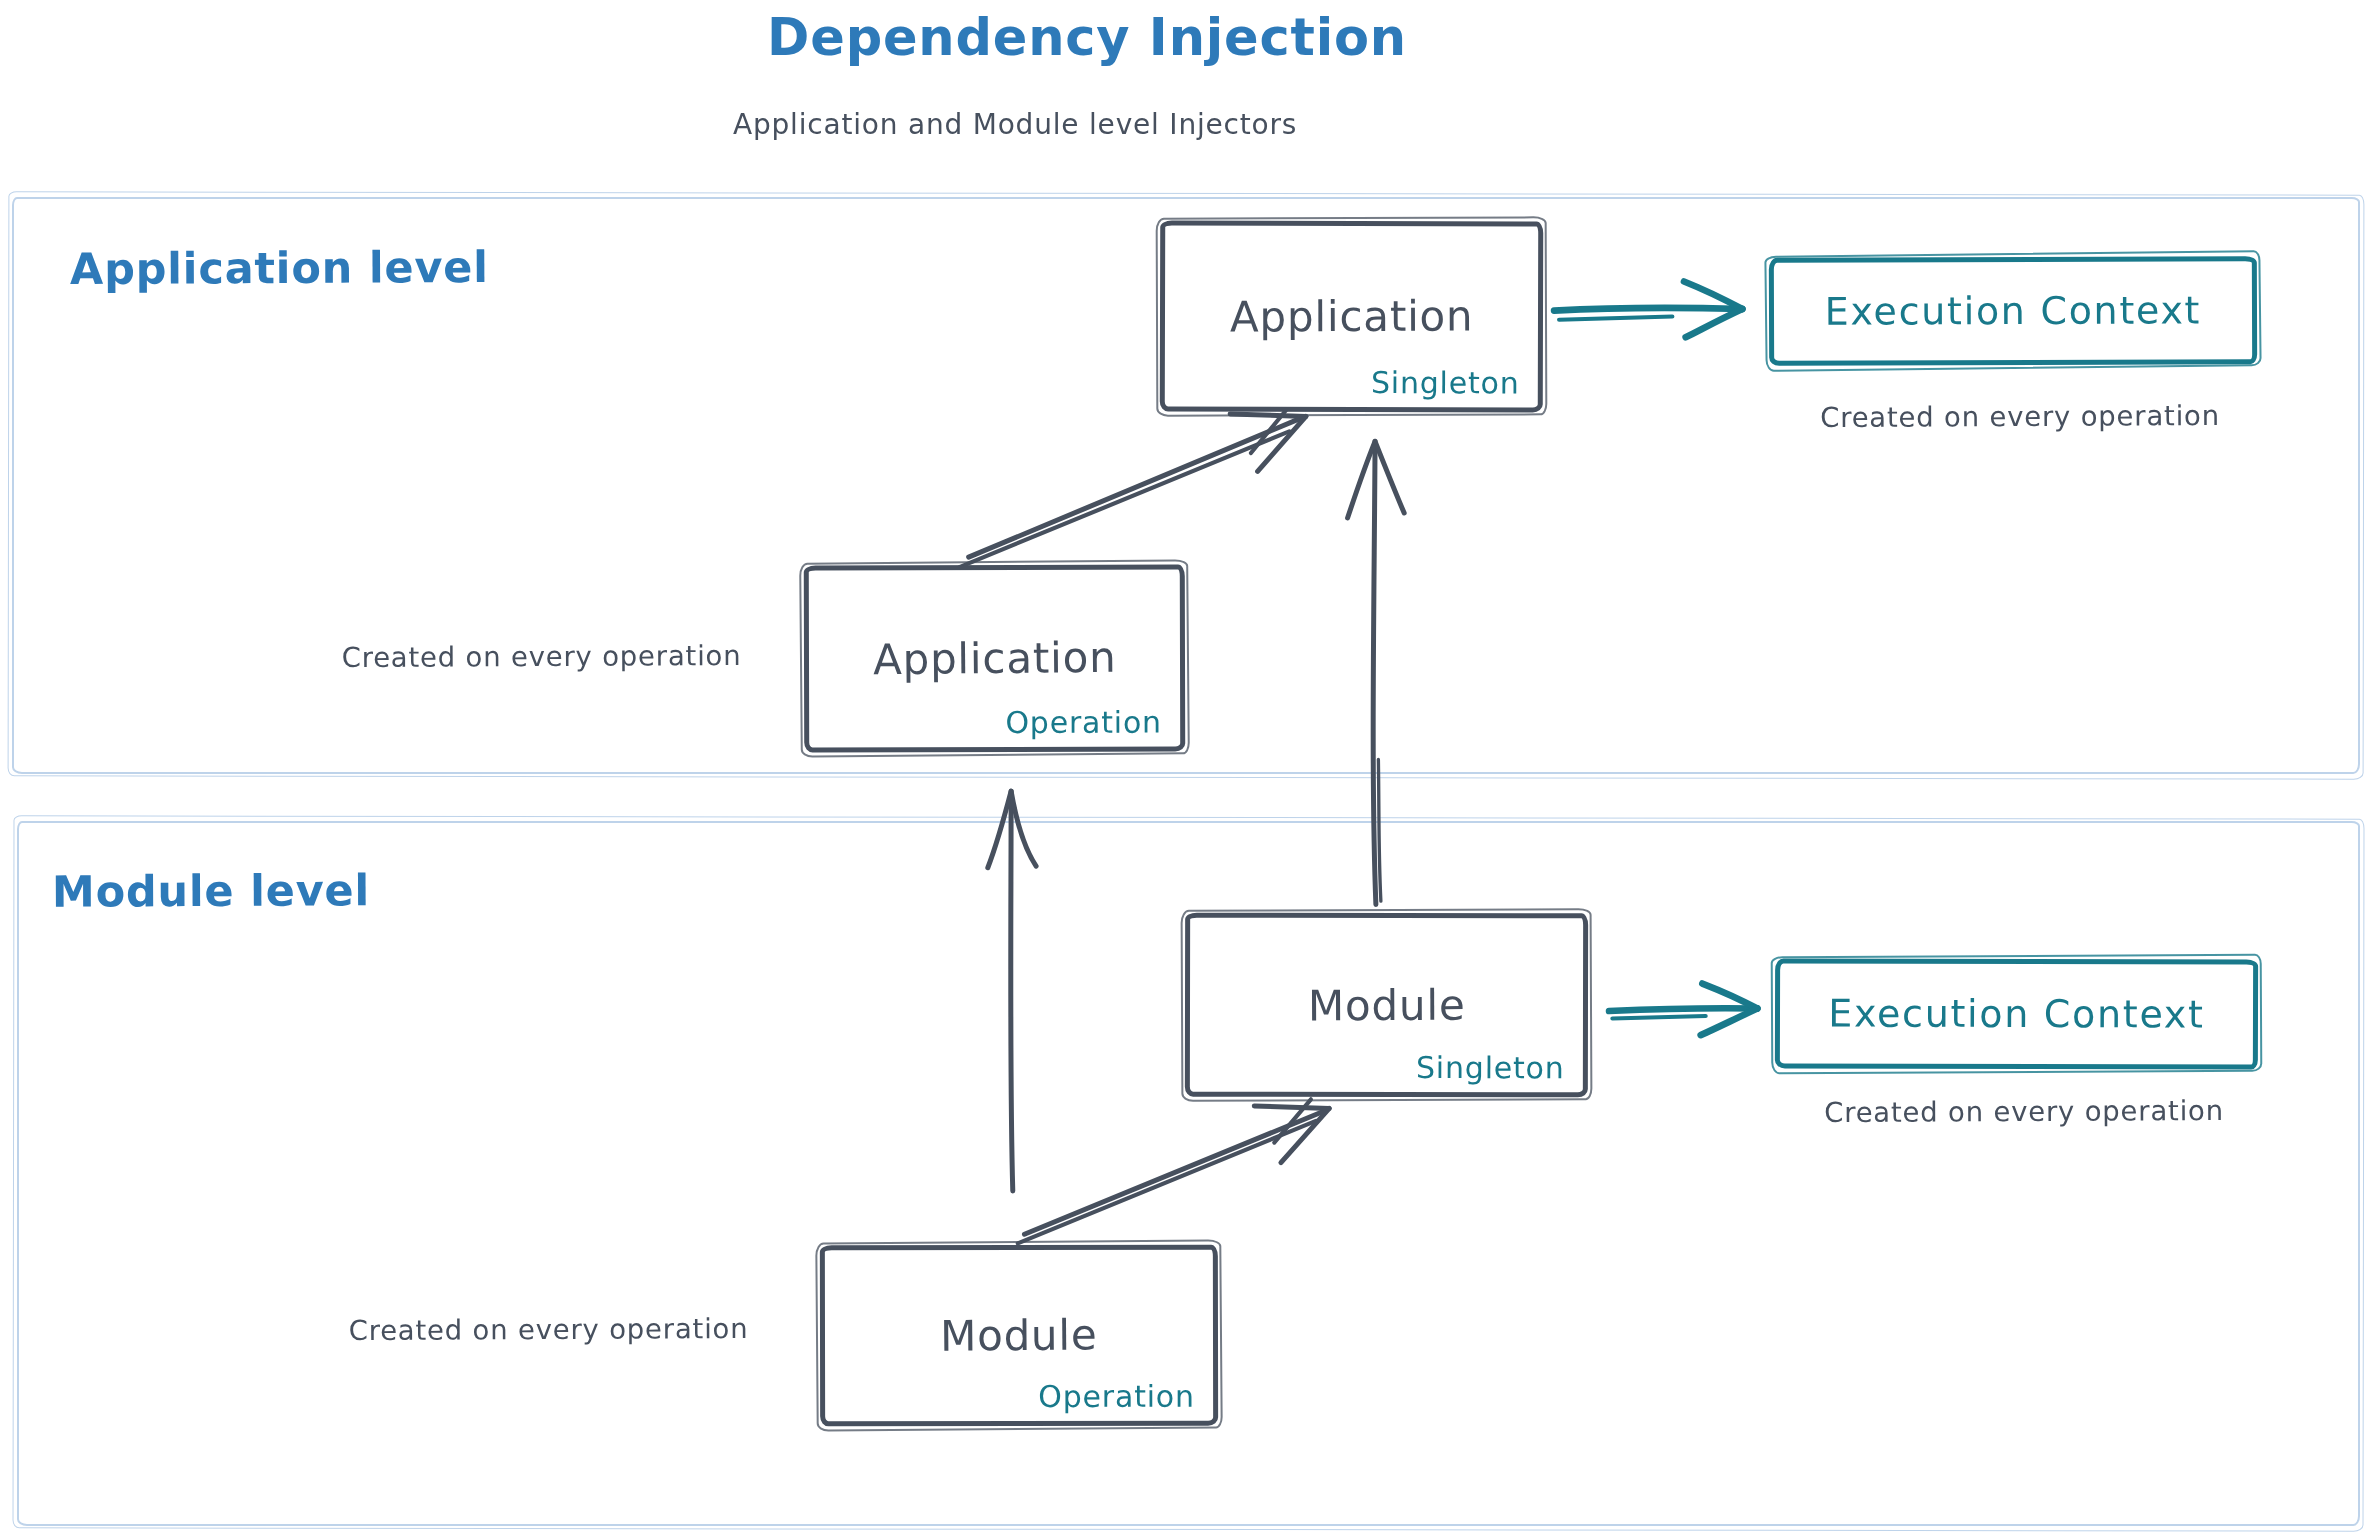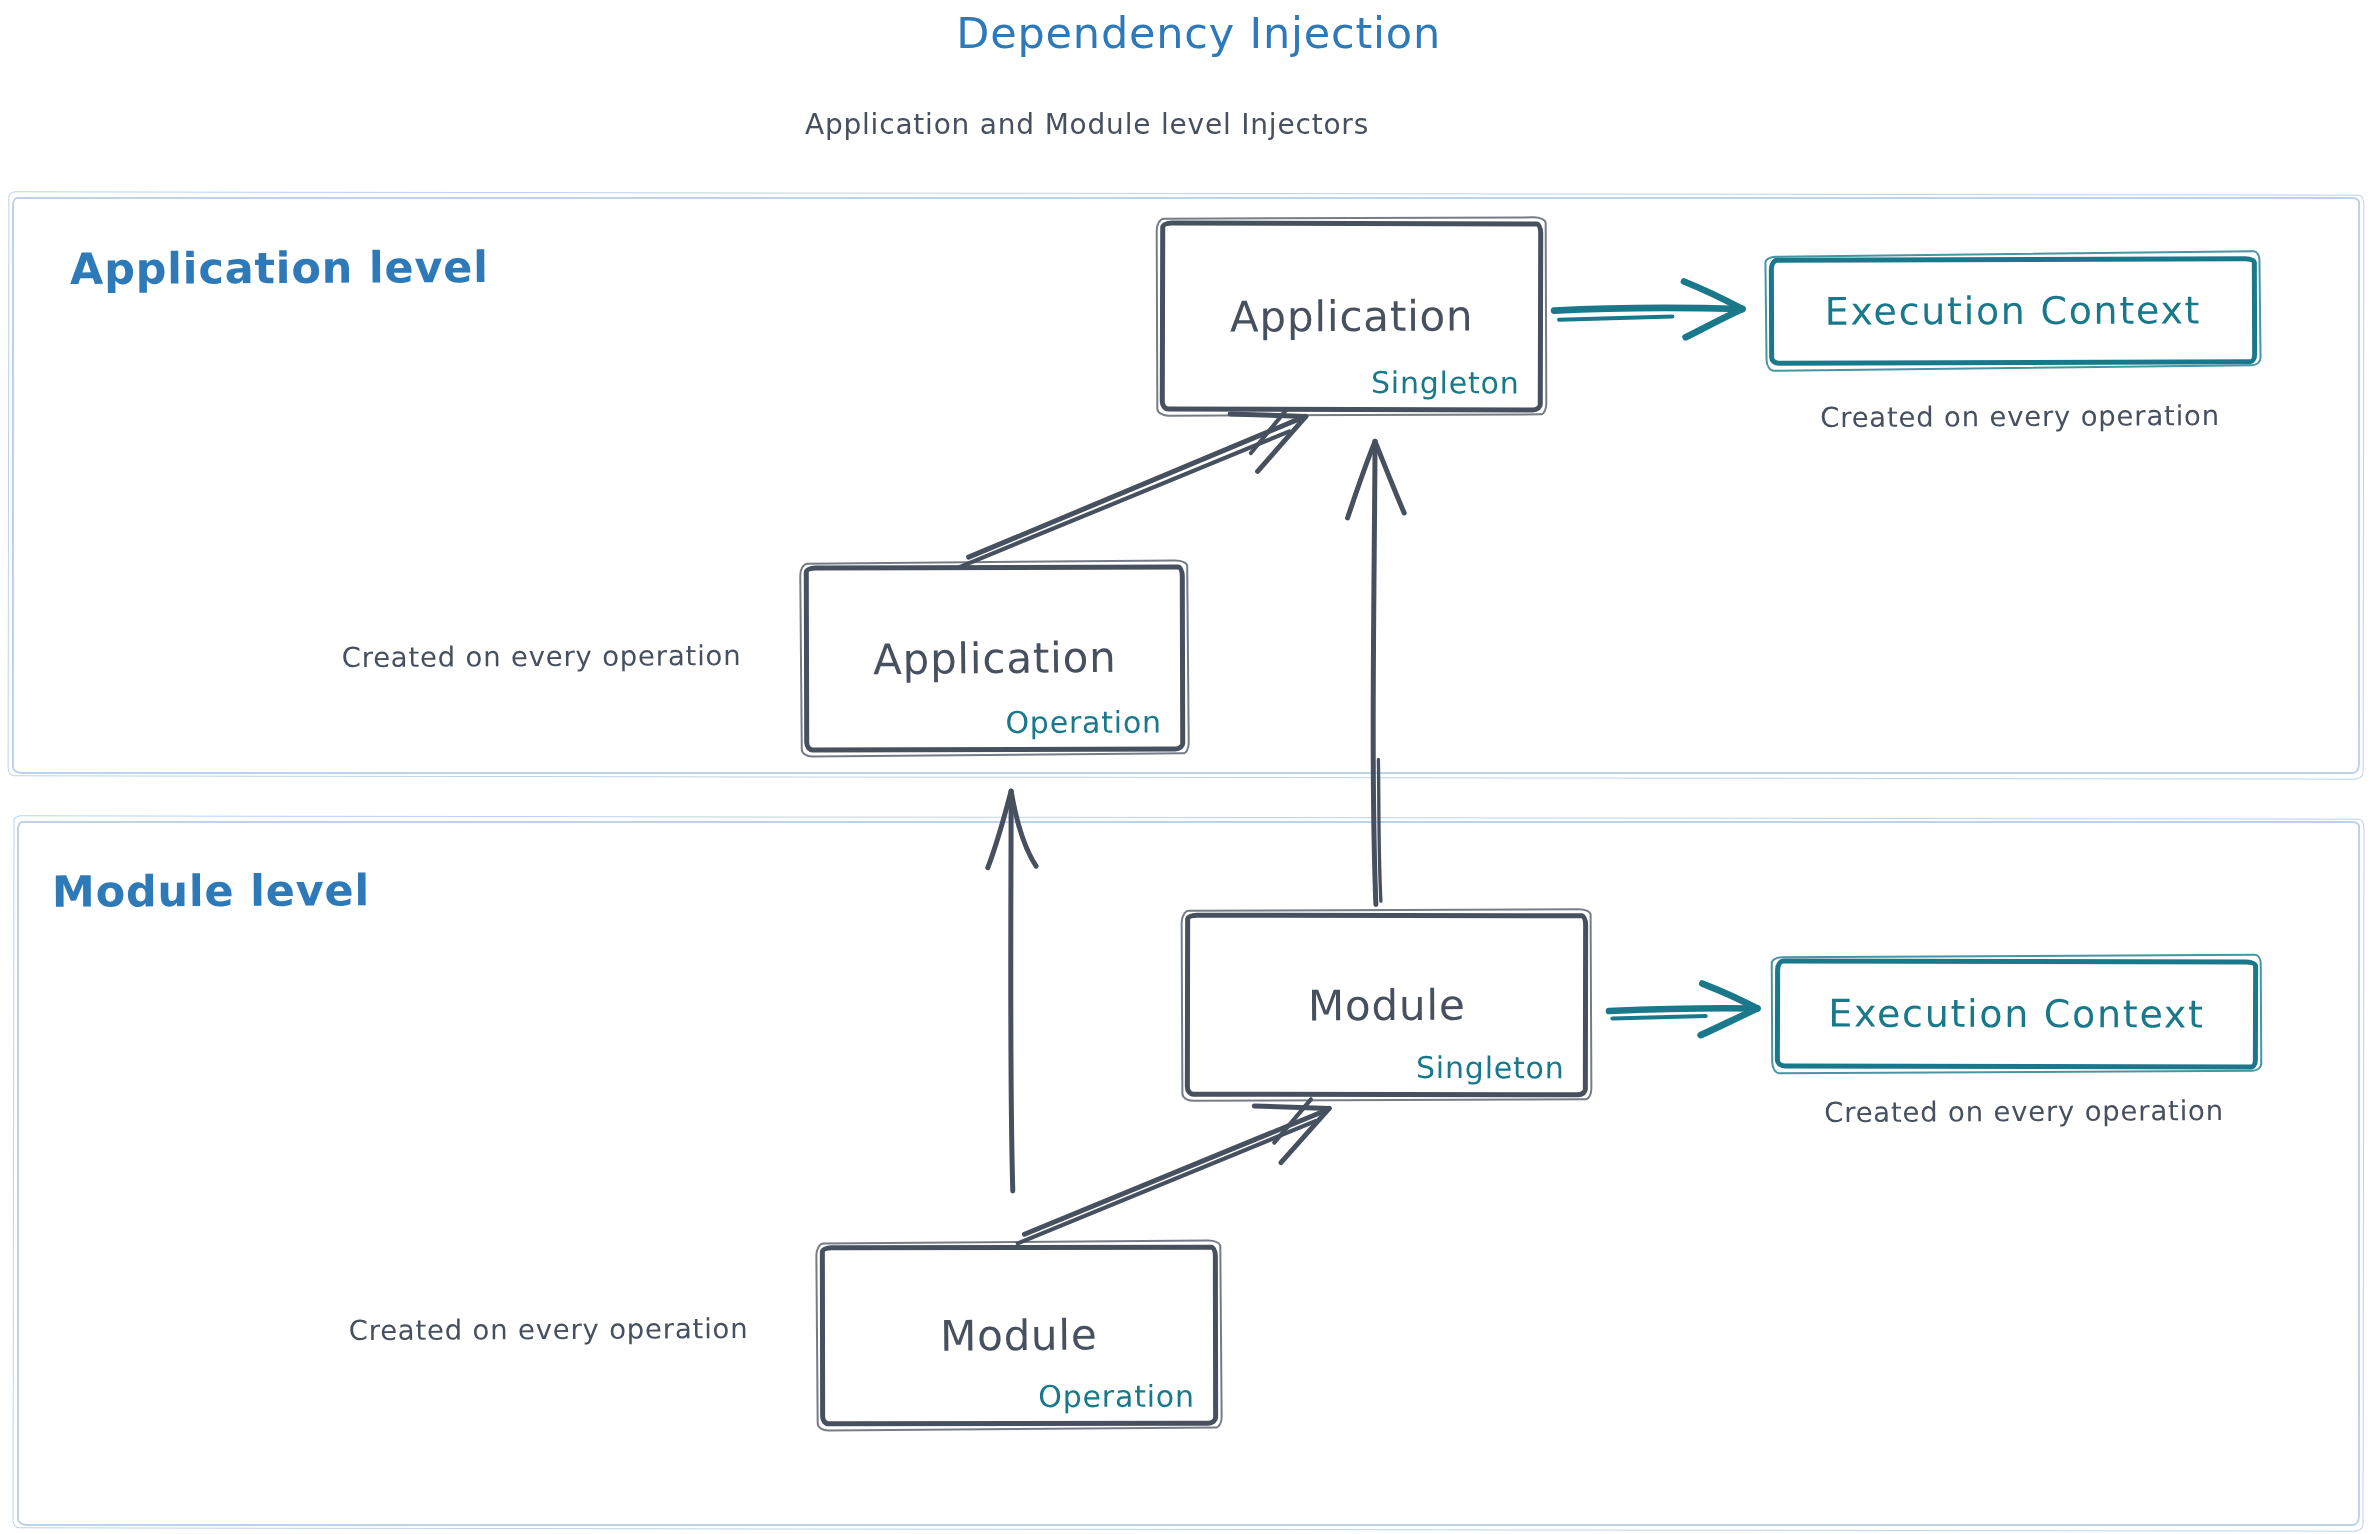--- a/index.html
+++ b/index.html
@@ -11,26 +11,26 @@
   html,body{margin:0;padding:0;background:#fff;}
   .canvas{
     position:relative;
     width:2377px;height:1534px;
     background:#fff;
     font-family:"DejaVu Sans", sans-serif;
     overflow:hidden;
   }
   .title{
     position:absolute;left:733px;top:8.3px;width:708px;
-    text-align:right;font-size:43px;font-weight:400;
+    text-align:center;font-size:51px;font-weight:700;
     color:var(--blue);letter-spacing:0.8px;
   }
   .subtitle{
     position:absolute;left:733px;top:108px;width:708px;
-    text-align:center;font-size:28px;font-weight:500;
+    text-align:left;font-size:28px;font-weight:500;
     color:var(--ink);letter-spacing:0.8px;
   }
   .level-container{
     position:absolute;background:transparent;
     border:2.1px solid var(--cborder);
     border-radius:5px 8.3px 6.7px 10px/8.3px 5px 10px 6.7px;
   }
   .level-container::before{
     content:"";position:absolute;inset:-5.8px;
     border:1.2px solid var(--cborder);

